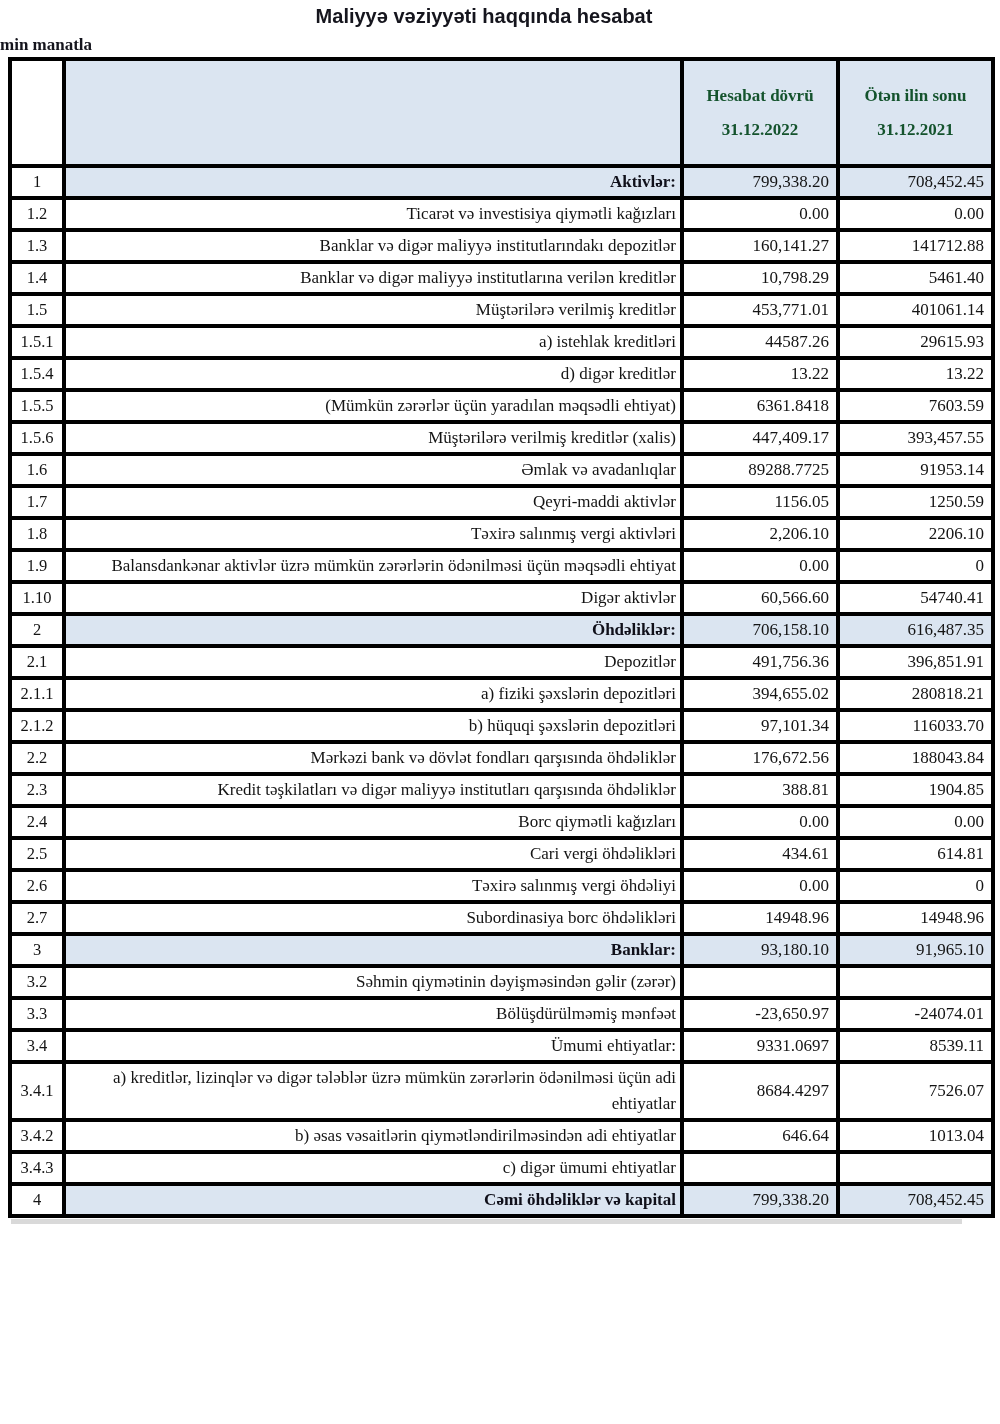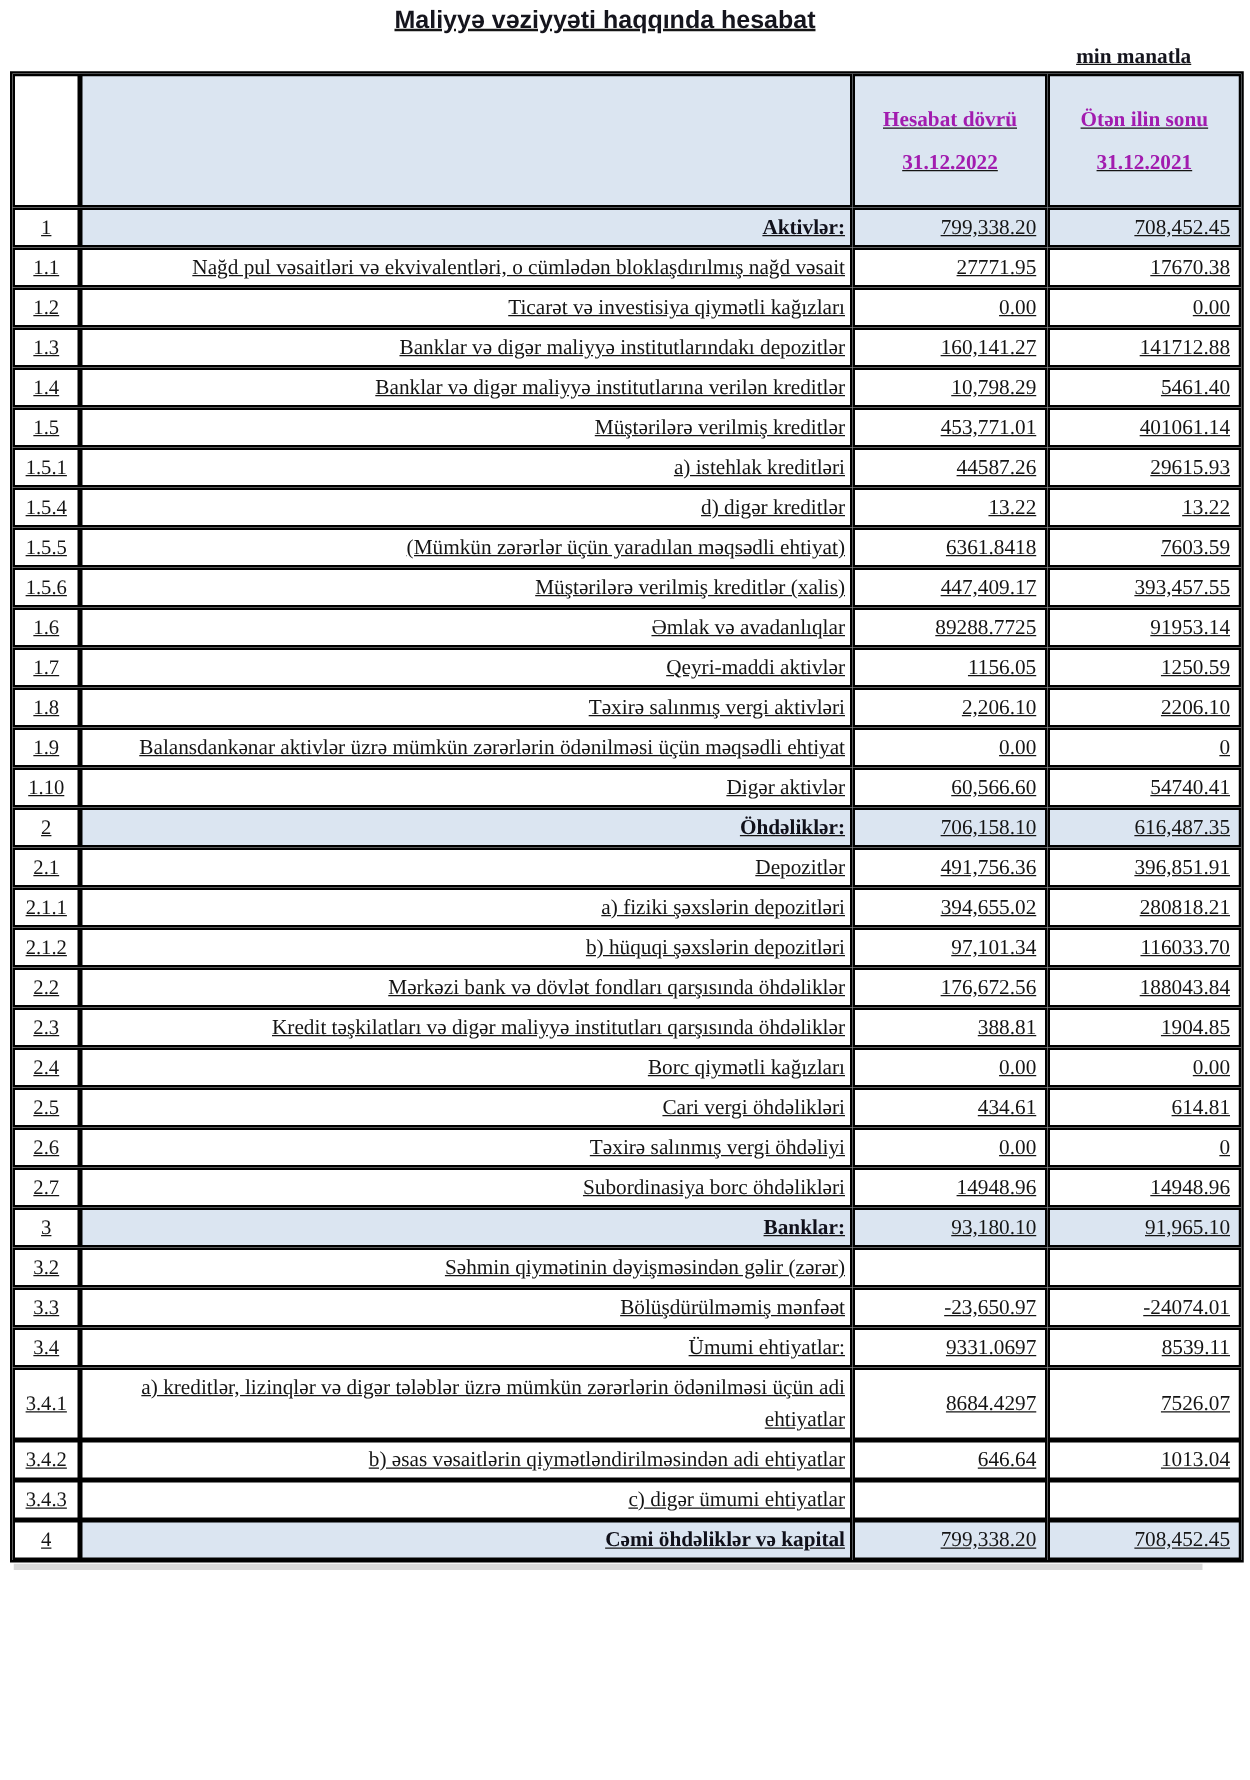--- a/index.html
+++ b/index.html
@@ -4,32 +4,32 @@
 <style>
   * { box-sizing: border-box; margin: 0; padding: 0; }
   html, body { background: #ffffff; }
   body {
     width: 1000px;
     height: 1424px;
     font-family: "Liberation Serif", serif;
     color: #141414;
     overflow: hidden;
   }
-  .page { width: 968px; text-decoration: underline; }
+  .page { width: 968px; }
   .title {
     text-align: center;
     font-family: "Liberation Sans", sans-serif;
     font-weight: bold;
     font-size: 20px;
     color: #15151d;
     padding-top: 5px;
     letter-spacing: 0px;
   }
   .unit-note {
-    text-align: right;
+    text-align: left;
     font-weight: bold;
     font-size: 17px;
     color: #15151d;
     padding-right: 15px;
     margin-top: 7px;
     margin-bottom: 2px;
   }
   table.fin {
     margin-left: 8px;
     width: 983px;
@@ -49,21 +49,21 @@
   col.c-no  { width: 54px; }
   col.c-lab { width: 618px; }
   col.c-v   { width: 156px; }
   col.c-v2  { width: 155px; }
   .fin thead th { height: 107px; }
   .fin th.h-no { background: #ffffff; }
   .fin th.h-label, .fin th.h-val { background: #dbe5f1; }
   .fin th.h-val {
     font-weight: bold;
     text-align: center;
-    color: #a21caf;
+    color: #14532d;
   }
   .fin th.h-val .hline { line-height: 34px; }
   .fin td.c-no {
     text-align: center;
     padding: 1px 2px;
     font-size: 16.5px;
   }
   .fin td.c-label {
     text-align: right;
     padding: 1px 4px 1px 7px;
@@ -116,26 +116,20 @@
       </tr>
     </thead>
     <tbody>
         <tr class="section">
           <td class="c-no">1</td>
           <td class="c-label">Aktivlər:</td>
           <td class="c-val">799,338.20</td>
           <td class="c-val">708,452.45</td>
         </tr>
         <tr>
-          <td class="c-no">1.1</td>
-          <td class="c-label">Nağd pul vəsaitləri və  ekvivalentləri, o cümlədən bloklaşdırılmış nağd vəsait</td>
-          <td class="c-val">27771.95</td>
-          <td class="c-val">17670.38</td>
-        </tr>
-        <tr>
           <td class="c-no">1.2</td>
           <td class="c-label">Ticarət və investisiya qiymətli kağızları</td>
           <td class="c-val">0.00</td>
           <td class="c-val">0.00</td>
         </tr>
         <tr>
           <td class="c-no">1.3</td>
           <td class="c-label">Banklar və digər maliyyə institutlarındakı depozitlər</td>
           <td class="c-val">160,141.27</td>
           <td class="c-val">141712.88</td>

